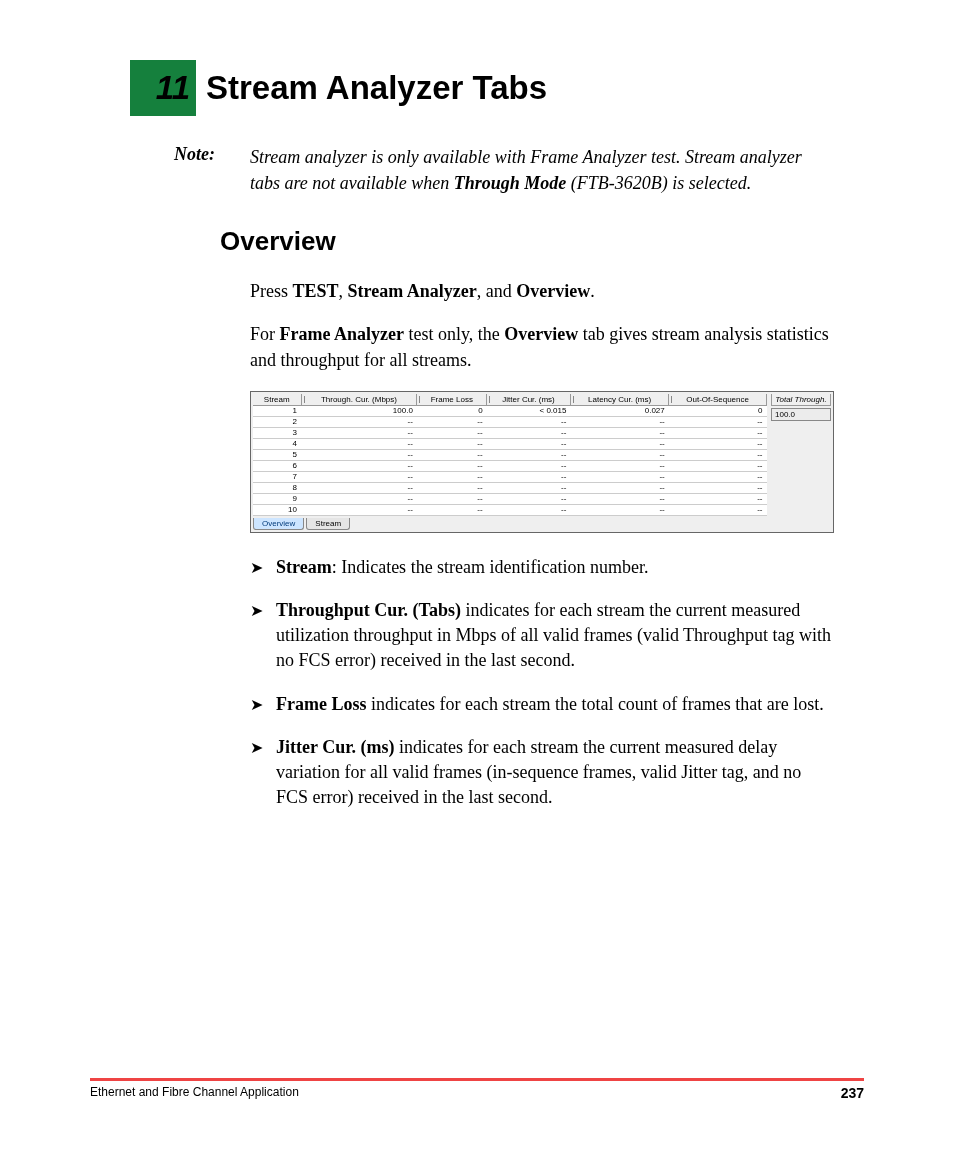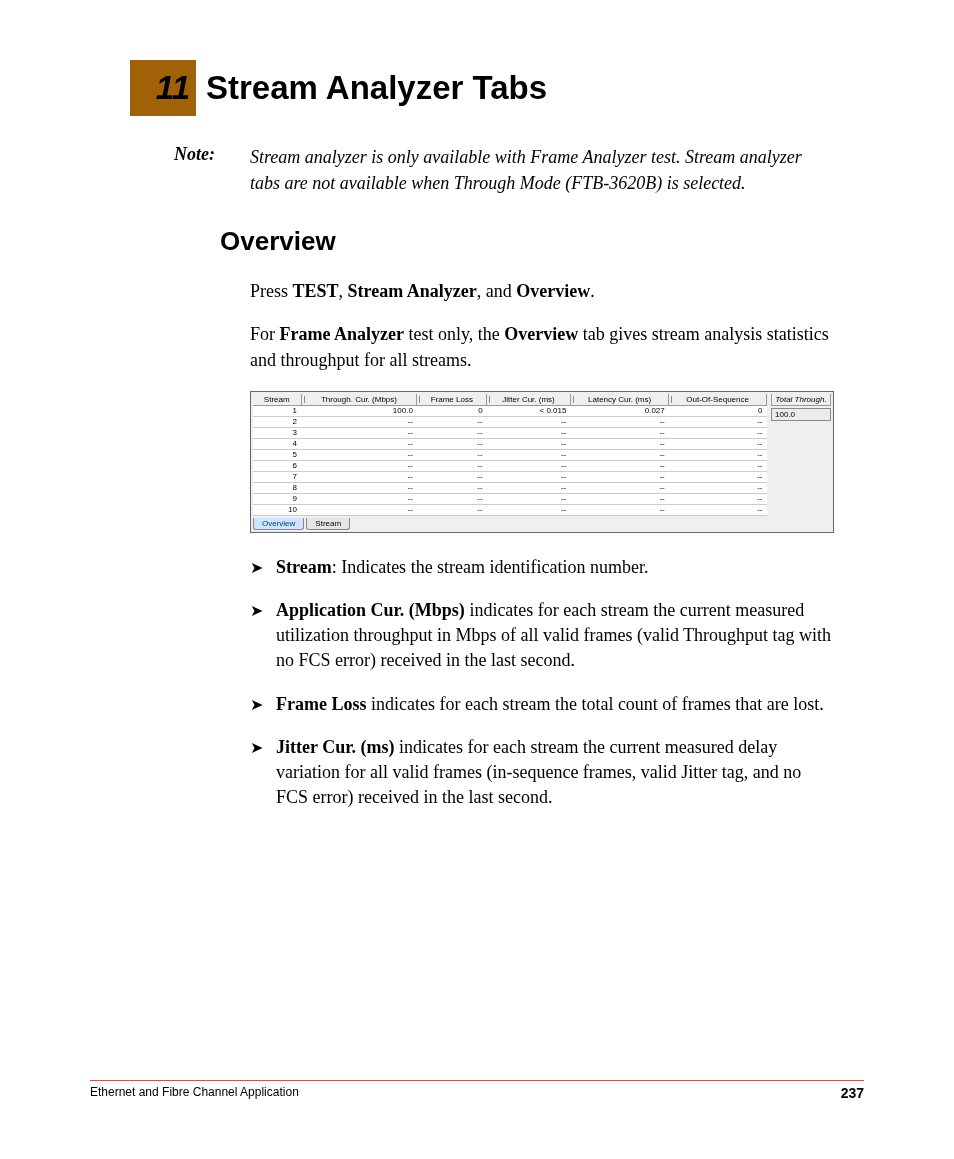--- a/index.html
+++ b/index.html
@@ -18,21 +18,21 @@
   }
 
   
   .chapter-header {
     display: flex;
     align-items: center;
     margin-left: 40px;
     margin-bottom: 28px;
   }
   .chapter-num-box {
-    background: #a16207;
+    background: #15803d;
     width: 66px;
     height: 56px;
     display: flex;
     align-items: center;
     justify-content: flex-end;
     padding-right: 6px;
     box-sizing: border-box;
   }
   .chapter-num {
     font-family: "Arial Black", Arial, sans-serif;
@@ -65,21 +65,21 @@
     width: 60px;
     flex-shrink: 0;
     text-align: left;
   }
   .note-text {
     font-family: Georgia, serif;
     font-style: italic;
     font-size: 18px;
     line-height: 1.45;
   }
-  .note-text .b { font-weight: normal; }
+  .note-text .b { font-weight: bold; }
 
   
   .section-heading {
     font-family: Arial, sans-serif;
     font-weight: 900;
     font-size: 26px;
     margin-left: 130px;
     margin-bottom: 22px;
   }
 
@@ -197,21 +197,21 @@
     padding-top: 2px;
   }
   .bullet-text .b { font-weight: bold; }
 
   
   .footer {
     position: absolute;
     bottom: 58px;
     left: 90px;
     right: 90px;
-    border-top: 1px solid #ef4444;
+    border-top: 3px solid #ef4444;
     font-family: Arial, sans-serif;
     font-size: 12px;
     padding-top: 4px;
     display: flex;
     justify-content: space-between;
   }
   .footer .pnum { font-weight: bold; font-size: 14px; }
 </style>
 </head>
 <body>
@@ -349,21 +349,21 @@
     </div>
   </div>
 
   <div class="bullet-list" id="bullet-list">
       <div class="bullet-item">
         <div class="bullet-marker">➤</div>
         <div class="bullet-text"><span class="b">Stream</span><span>: Indicates the stream identification number.</span></div>
       </div>
       <div class="bullet-item">
         <div class="bullet-marker">➤</div>
-        <div class="bullet-text"><span class="b">Application Cur. (Mbps)</span><span> indicates for each stream the current measured utilization throughput in Mbps of all valid frames (valid Throughput tag with no FCS error) received in the last second.</span></div>
+        <div class="bullet-text"><span class="b">Throughput Cur. (Tabs)</span><span> indicates for each stream the current measured utilization throughput in Mbps of all valid frames (valid Throughput tag with no FCS error) received in the last second.</span></div>
       </div>
       <div class="bullet-item">
         <div class="bullet-marker">➤</div>
         <div class="bullet-text"><span class="b">Frame Loss</span><span> indicates for each stream the total count of frames that are lost.</span></div>
       </div>
       <div class="bullet-item">
         <div class="bullet-marker">➤</div>
         <div class="bullet-text"><span class="b">Jitter Cur. (ms)</span><span> indicates for each stream the current measured delay variation for all valid frames (in-sequence frames, valid Jitter tag, and no FCS error) received in the last second.</span></div>
       </div>
     </div>

